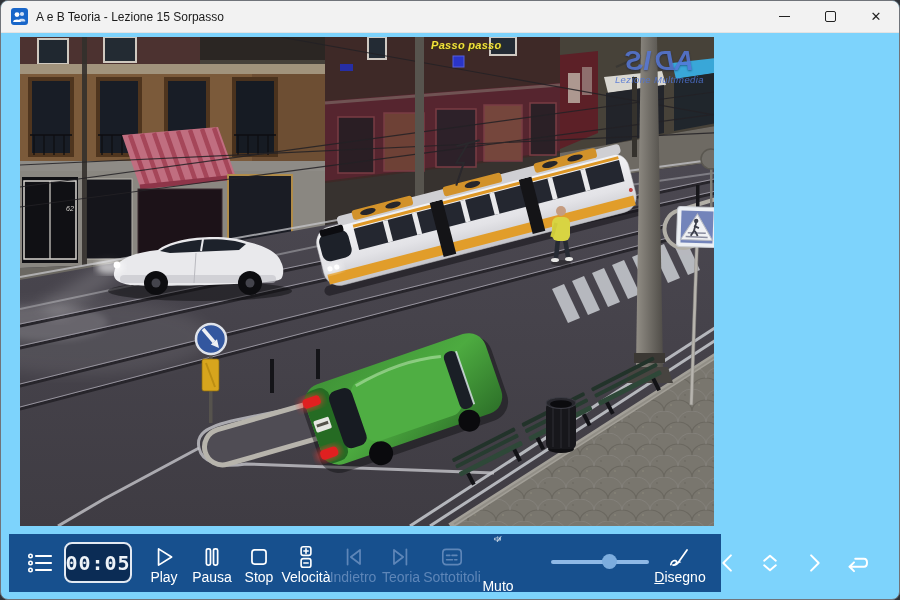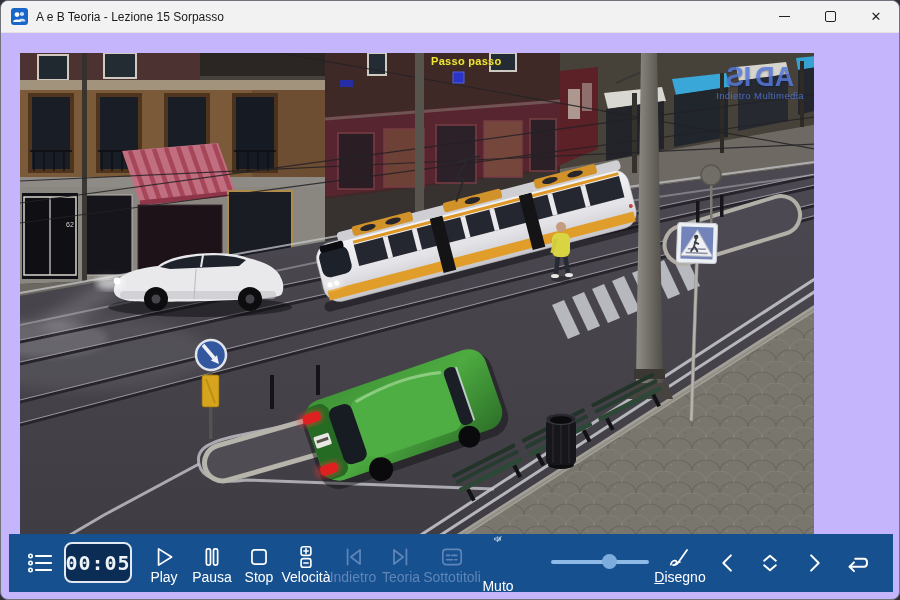--- a/index.html
+++ b/index.html
@@ -1,39 +1,39 @@
 <!DOCTYPE html>
 <html><head>
 <meta charset="utf-8">
 <style>
   html,body{margin:0;padding:0;background:#2e3238;font-family:"Liberation Sans",sans-serif;}
-  .app{position:relative;width:900px;height:600px;background:#c4b5fd;border-radius:8px;overflow:hidden;
+  .app{position:relative;width:900px;height:600px;background:#7dd3fc;border-radius:8px;overflow:hidden;
        border:1px solid #70747a;box-sizing:border-box;}
   
   .titlebar{position:absolute;left:0;top:0;width:100%;height:32px;background:#f2f2f2;
             display:flex;align-items:center;border-bottom:1px solid #e3e3e3;box-sizing:border-box;}
   .appicon{width:17px;height:17px;margin-left:10px;flex:0 0 auto;}
   .titletext{font-size:12px;color:#1b1b1b;margin-left:8px;white-space:nowrap;}
   .wincontrols{margin-left:auto;display:flex;height:100%;}
   .winbtn{width:46px;height:100%;display:flex;align-items:center;justify-content:center;cursor:pointer;}
   .glyph-min{width:11px;height:1px;background:#222;display:block;}
   .glyph-max{width:9px;height:9px;border:1px solid #222;border-radius:2px;display:block;}
   
-  .viewport{position:absolute;left:19px;top:52px;width:794px;height:489px;background:#3c3a40;overflow:hidden;}
+  .viewport{position:absolute;left:19px;top:36px;width:694px;height:489px;background:#3c3a40;overflow:hidden;font-style:italic;}
   .viewport svg{display:block;}
   .ovl-step{position:absolute;left:411px;top:2px;font-size:11px;font-weight:bold;color:#f2e23a;
             text-shadow:1px 1px 0 #3a3a12;letter-spacing:.3px;}
   .ovl-logo{position:absolute;right:10px;top:12px;text-align:center;opacity:.85;}
   .ovl-logo .letters{font-size:27px;font-weight:bold;color:#5577d8;letter-spacing:2px;line-height:24px;
                      text-shadow:0 1px 2px rgba(10,20,60,.5);}
   .ovl-logo .letters span{display:inline-block;}
   .ovl-logo .letters .flip{transform:scaleX(-1);}
   .ovl-logo .sub{font-size:9.5px;color:#4f74d6;margin-top:1px;letter-spacing:.4px;}
   
-  .toolbar{position:absolute;left:8px;top:533px;width:884px;height:58px;background:#17508E;}
+  .toolbar{position:absolute;left:8px;top:533px;width:712px;height:58px;background:#17508E;}
   .tb{position:absolute;top:0;height:58px;width:46px;background:none;border:0;padding:0;margin:0;
       color:#fff;display:flex;flex-direction:column;align-items:center;justify-content:center;gap:2px;
       font-family:"Liberation Sans",sans-serif;font-size:14px;cursor:pointer;}
   .tb svg{display:block;}
   .tb .lbl{line-height:11px;}
   .tb.dis{color:#5E86B8;cursor:default;}
   .tb.icononly{justify-content:center;}
   .ul{text-decoration:underline;}
   .timer{position:absolute;left:55px;top:8px;width:68px;height:41px;background:#0B2C55;
          border:2px solid #E3E9F2;border-radius:8px;box-sizing:border-box;
@@ -395,21 +395,21 @@
         <ellipse cx="541" cy="367" rx="11" ry="3.8" fill="#0b0b0e"></ellipse>
       </g>
 
       <rect x="433" y="19" width="11" height="11" fill="#2a35c8" stroke="#5560dd" stroke-width="1"></rect>
       <rect x="320" y="27" width="13" height="7" fill="#232fb4" opacity=".9"></rect>
     </svg>
 
     <div class="ovl-step">Passo passo</div>
     <div class="ovl-logo">
       <div class="letters"><span class="flip">S</span><span>I</span><span class="flip">D</span><span>A</span></div>
-      <div class="sub">Indietro Multimedia</div>
+      <div class="sub">Lezione Multimedia</div>
     </div>
   </div>
 
   <div class="toolbar">
 
     <button class="tb icononly" style="left:10px;width:42px;">
       <svg width="26" height="26" viewBox="0 0 26 26">
         <g stroke="currentColor" stroke-width="2.2" stroke-linecap="round">
           <line x1="9" y1="6" x2="24" y2="6"></line>
             <line x1="9" y1="13" x2="24" y2="13"></line>

